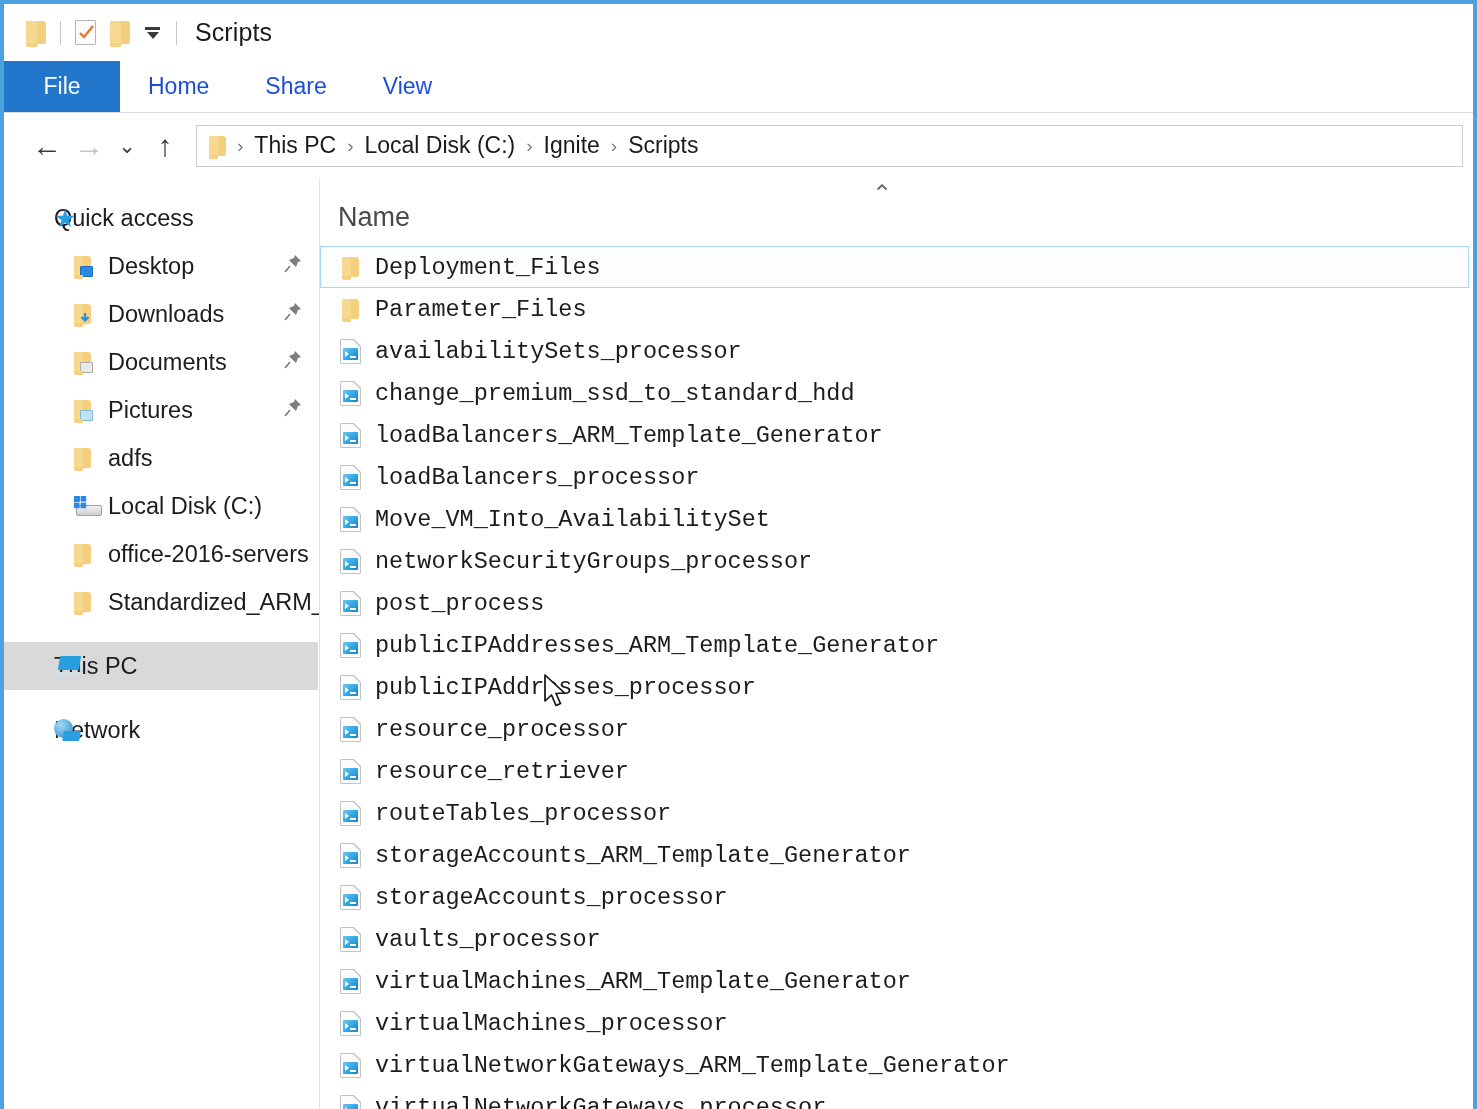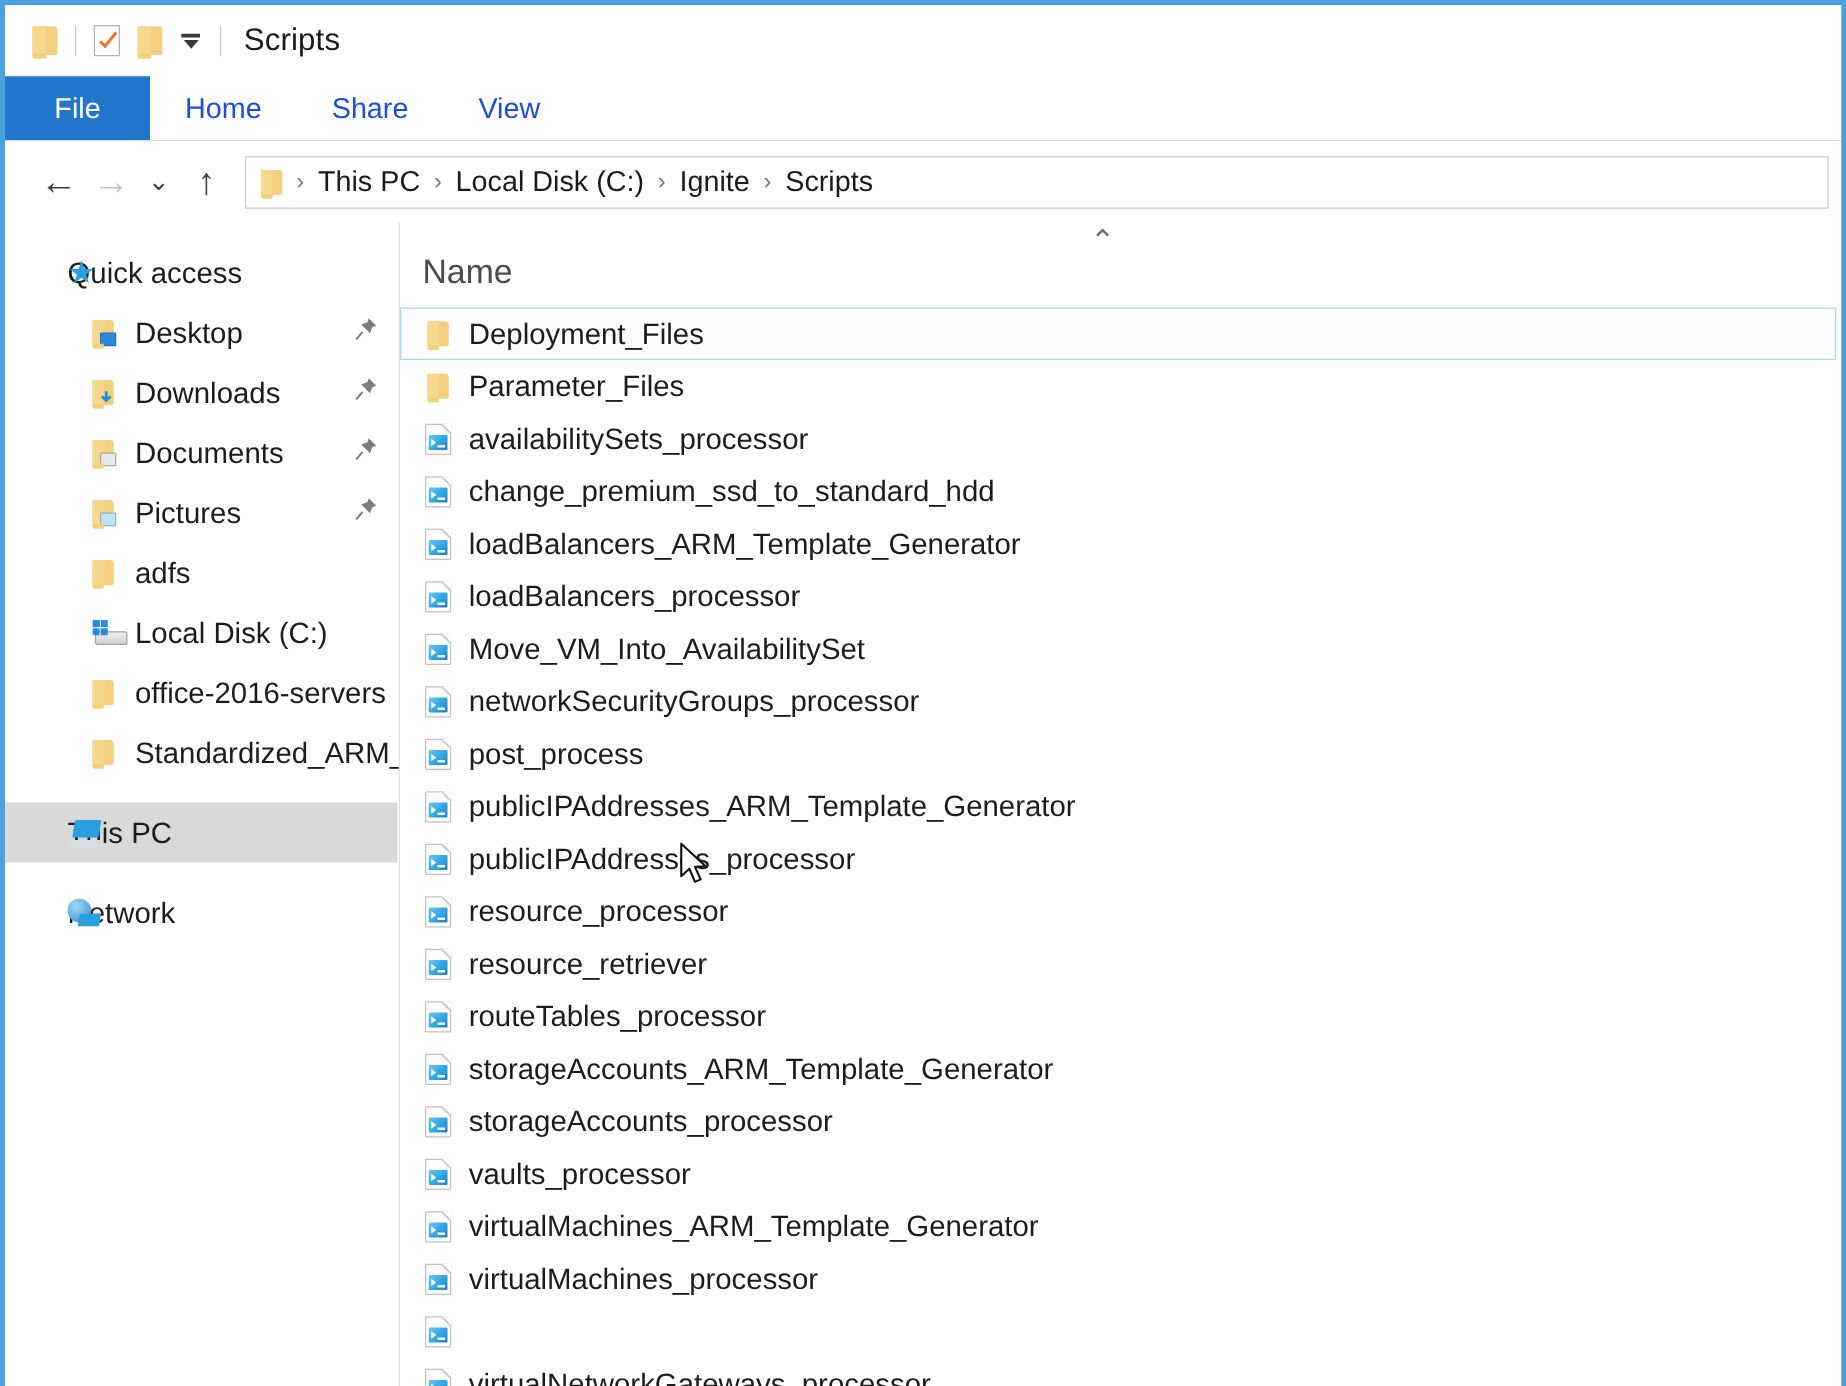--- a/index.html
+++ b/index.html
@@ -203,20 +203,21 @@
   .colname {
     font-size: 27px; color:#4a4a4a; padding-bottom: 13px; padding-left: 2px;
   }
   #filelist { position:relative; }
   .frow {
     position:relative; height: 42px;
     display:flex; align-items:center;
     padding-left: 16px; cursor: default; white-space:nowrap;
     border: 1px solid transparent;
     margin-right: 4px;
+    font-family: Liberation Mono, monospace;
   }
   .frow.hover {
     border: 1px solid #a8d8f0; background:#fbfdff;
   }
   .frow .ficon { width: 26px; flex:none; display:flex; align-items:center; justify-content:center; }
   .frow .fname { font-size: 23.5px; color:#1c1c1c; padding-left: 12px; }
 
   
   .psfile { position:relative; width: 21px; height: 25px; }
   .psfile .page {
@@ -622,20 +623,21 @@
             <span class="fname">virtualMachines_processor</span>
           </div>
           <div class="frow">
             <span class="ficon">
               <span class="psfile">
                 <span class="page"></span>
                 <span class="fold"></span>
                 <span class="blue"></span>
               </span>
             </span>
+            <span class="fname">virtualNetworkGateways_ARM_Template_Generator</span>
           </div>
           <div class="frow">
             <span class="ficon">
               <span class="psfile">
                 <span class="page"></span>
                 <span class="fold"></span>
                 <span class="blue"></span>
               </span>
             </span>
             <span class="fname">virtualNetworkGateways_processor</span>

